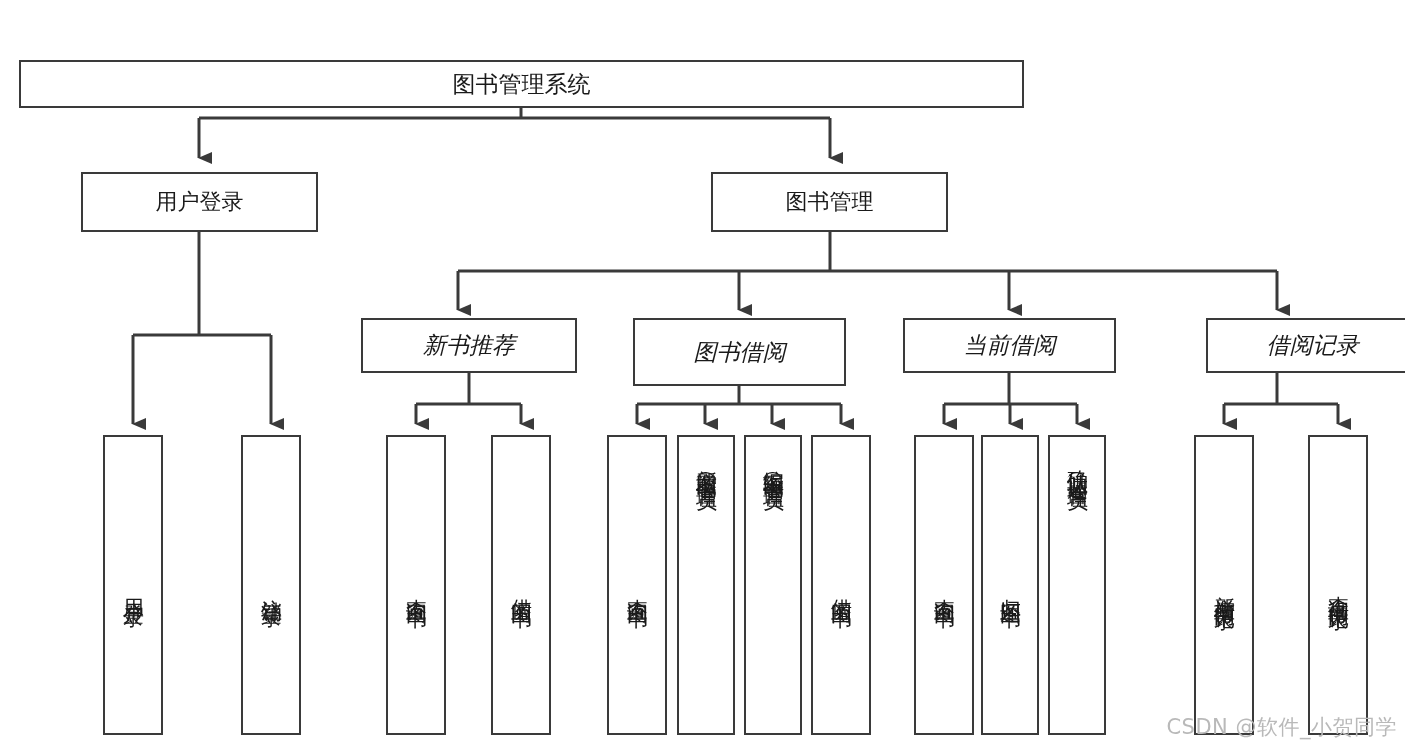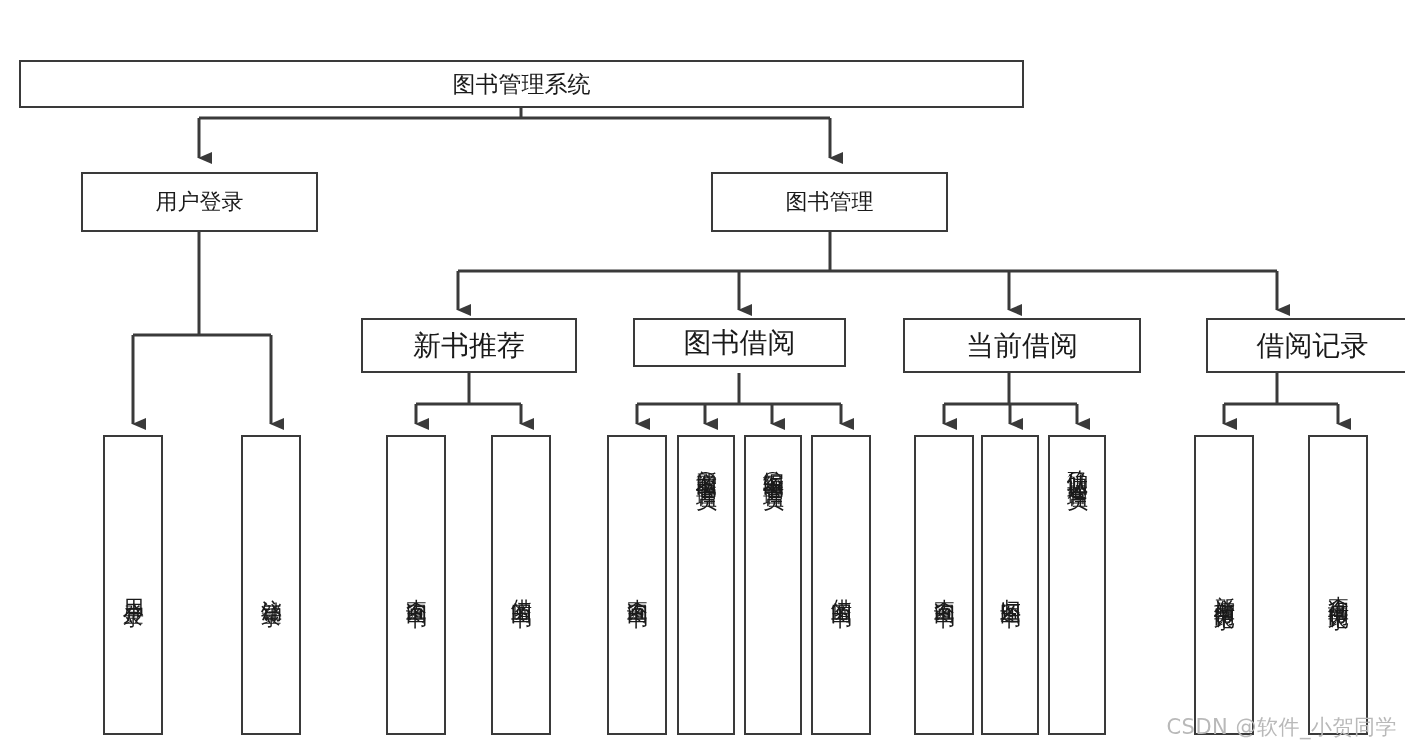--- a/index.html
+++ b/index.html
@@ -32,21 +32,22 @@
     justify-content: center;
     color: #1a1a1a;
   }
   .node.root {
     font-size: 23px;
   }
   .node.lvl2 {
     font-size: 22px;
   }
   .node.lvl3 {
-    font-size: 28px;
+    font-size: 23px;
+    font-style: italic;
   }
   .node.leaf {
     font-size: 21px;
     align-items: flex-start;
     justify-content: center;
     padding-top: 6px;
   }
   .vtext {
     writing-mode: vertical-rl;
     text-orientation: upright;
@@ -139,24 +140,24 @@
   <div class="node lvl2" style="left:81px; top:172px; width:237px; height:60px;">
     <span>用户登录</span>
   </div>
   <div class="node lvl2" style="left:711px; top:172px; width:237px; height:60px;">
     <span>图书管理</span>
   </div>
 
   <div class="node lvl3" style="left:361px; top:318px; width:216px; height:55px;">
     <span>新书推荐</span>
   </div>
-  <div class="node lvl3" style="left:633px; top:318px; width:213px; height:49px;">
+  <div class="node lvl3" style="left:633px; top:318px; width:213px; height:68px;">
     <span>图书借阅</span>
   </div>
-  <div class="node lvl3" style="left:903px; top:318px; width:238px; height:55px;">
+  <div class="node lvl3" style="left:903px; top:318px; width:213px; height:55px;">
     <span>当前借阅</span>
   </div>
   <div class="node lvl3" style="left:1171px; top:318px; width:213px; height:55px;margin-left:35px;">
     <span>借阅记录</span>
   </div>
 
   <div class="node leaf" style="left:103px; top:435px; width:60px; height:300px;">
     <span class="leaf-inner">
         <span class="vtext">用户登录</span>
       </span>

